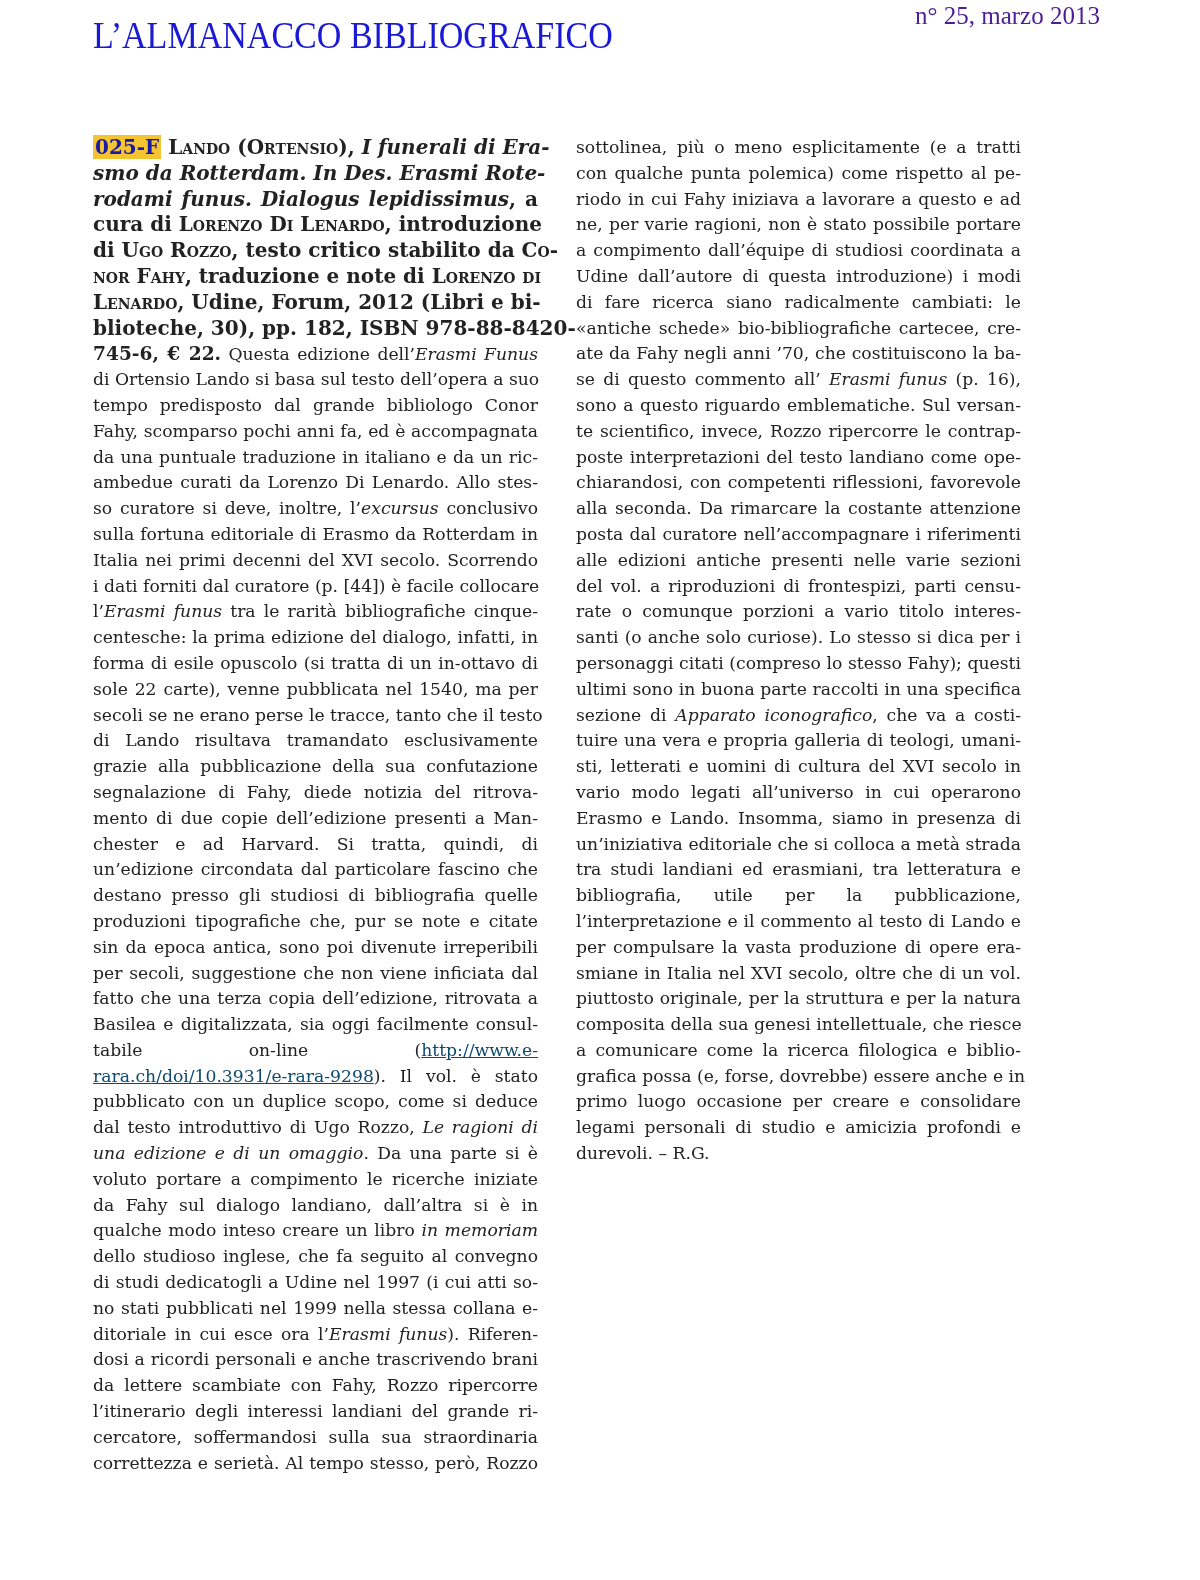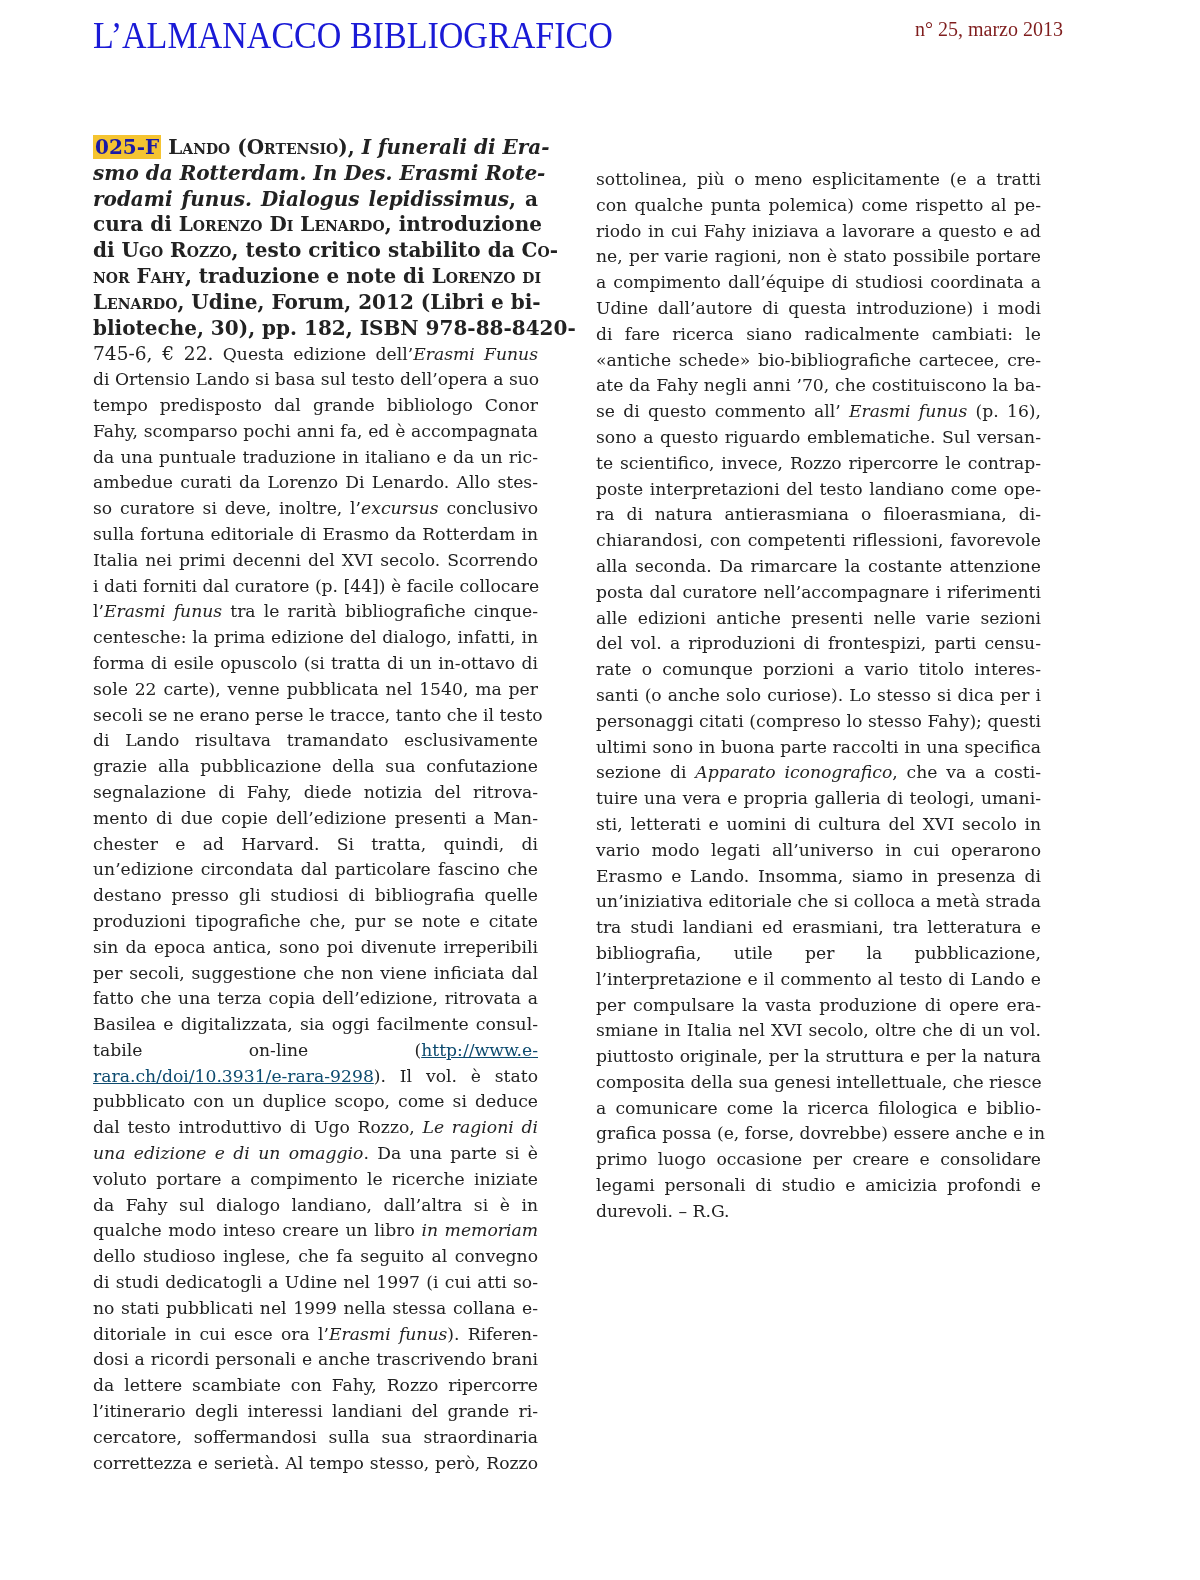--- a/index.html
+++ b/index.html
@@ -1,32 +1,32 @@
 <!DOCTYPE html>
 <html><head>
 <meta charset="utf-8">
 <style>
   html, body { margin: 0; padding: 0; background: #ffffff; }
   body { width: 1200px; height: 1580px; position: relative; overflow: hidden;
          font-family: "DejaVu Serif", "Liberation Serif", serif; color: #222; }
   .masthead { position: absolute; left: 93px; top: 14px;
               font-family: "Liberation Serif", serif; font-size: 37px; color: #1a1ad6;
               letter-spacing: 0px; transform: scaleX(0.92); transform-origin: left top; white-space: nowrap; }
-  .issue { position: absolute; left: 915px; top: 18px;
-           font-family: "Liberation Serif", serif; font-size: 20px; color: #7f1d1d; white-space: nowrap; }
+  .issue { position: absolute; left: 915px; top: 2px;
+           font-family: "Liberation Serif", serif; font-size: 25px; color: #4c1d95; white-space: nowrap; }
   .col { position: absolute; top: 135px; }
   .col-left { left: 93px; width: 445px; }
-  .col-right { left: 596px; width: 445px; margin-top: 32px; }
+  .col-right { left: 576px; width: 445px; }
   .line { height: 25.8px; line-height: 25.8px; font-size: 17.2px; white-space: nowrap;
           text-align: justify; text-align-last: justify; overflow: visible; }
   .line.last { text-align-last: left; }
   .head-line { font-weight: bold; font-size: 20px; color: #222; }
   .sc { font-variant: small-caps; }
   .i { font-style: italic; }
-  .b { font-weight: normal; }
+  .b { font-weight: bold; }
   .tag { background: #f5c431; color: #1a1aa6; font-weight: bold; padding: 0 2px; }
   a.link { color: #0c4a6e; text-decoration: underline; }
 </style>
 </head>
 <body>
 
 <div class="masthead">L’ALMANACCO BIBLIOGRAFICO</div>
 <div class="issue">n° 25, marzo 2013</div>
 
 <div class="col col-left" id="leftcol">
@@ -90,21 +90,20 @@
     <div class="line">ne, per varie ragioni, non è stato possibile portare</div>
     <div class="line">a compimento dall’équipe di studiosi coordinata a</div>
     <div class="line">Udine dall’autore di questa introduzione) i modi</div>
     <div class="line">di fare ricerca siano radicalmente cambiati: le</div>
     <div class="line">«antiche schede» bio-bibliografiche cartecee, cre-</div>
     <div class="line">ate da Fahy negli anni ’70, che costituiscono la ba-</div>
     <div class="line">se di questo commento all’ <span class="i">Erasmi funus</span> (p. 16),</div>
     <div class="line">sono a questo riguardo emblematiche. Sul versan-</div>
     <div class="line">te scientifico, invece, Rozzo ripercorre le contrap-</div>
     <div class="line">poste interpretazioni del testo landiano come ope-</div>
-    <div class="line">ra di natura antierasmiana o filoerasmiana, di-</div>
     <div class="line">chiarandosi, con competenti riflessioni, favorevole</div>
     <div class="line">alla seconda. Da rimarcare la costante attenzione</div>
     <div class="line">posta dal curatore nell’accompagnare i riferimenti</div>
     <div class="line">alle edizioni antiche presenti nelle varie sezioni</div>
     <div class="line">del vol. a riproduzioni di frontespizi, parti censu-</div>
     <div class="line">rate o comunque porzioni a vario titolo interes-</div>
     <div class="line">santi (o anche solo curiose). Lo stesso si dica per i</div>
     <div class="line">personaggi citati (compreso lo stesso Fahy); questi</div>
     <div class="line">ultimi sono in buona parte raccolti in una specifica</div>
     <div class="line">sezione di <span class="i">Apparato iconografico</span>, che va a costi-</div>

